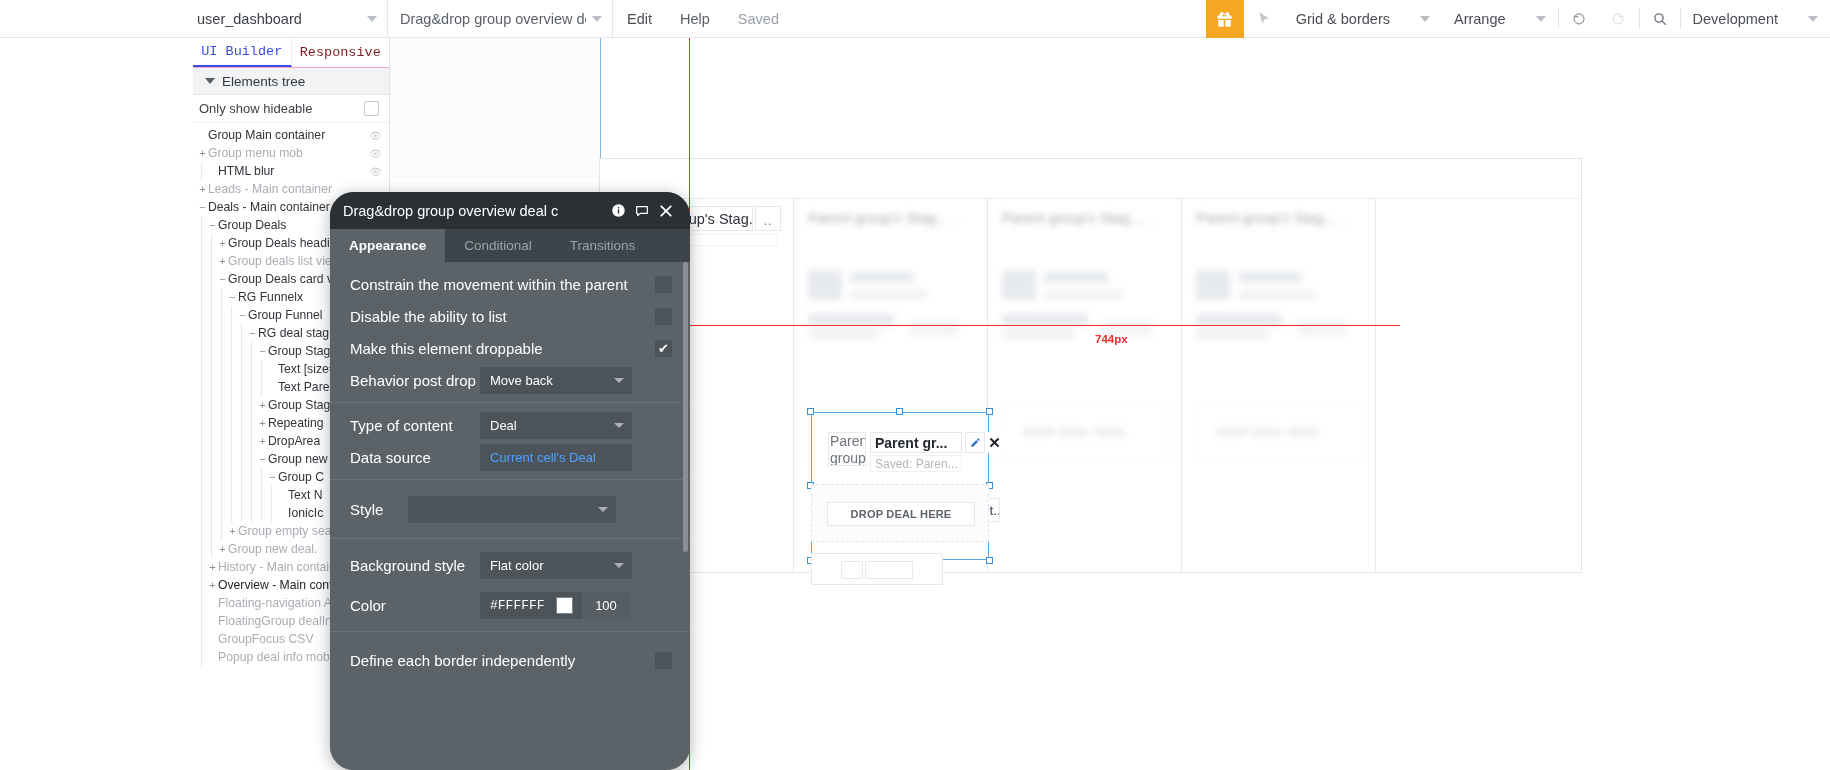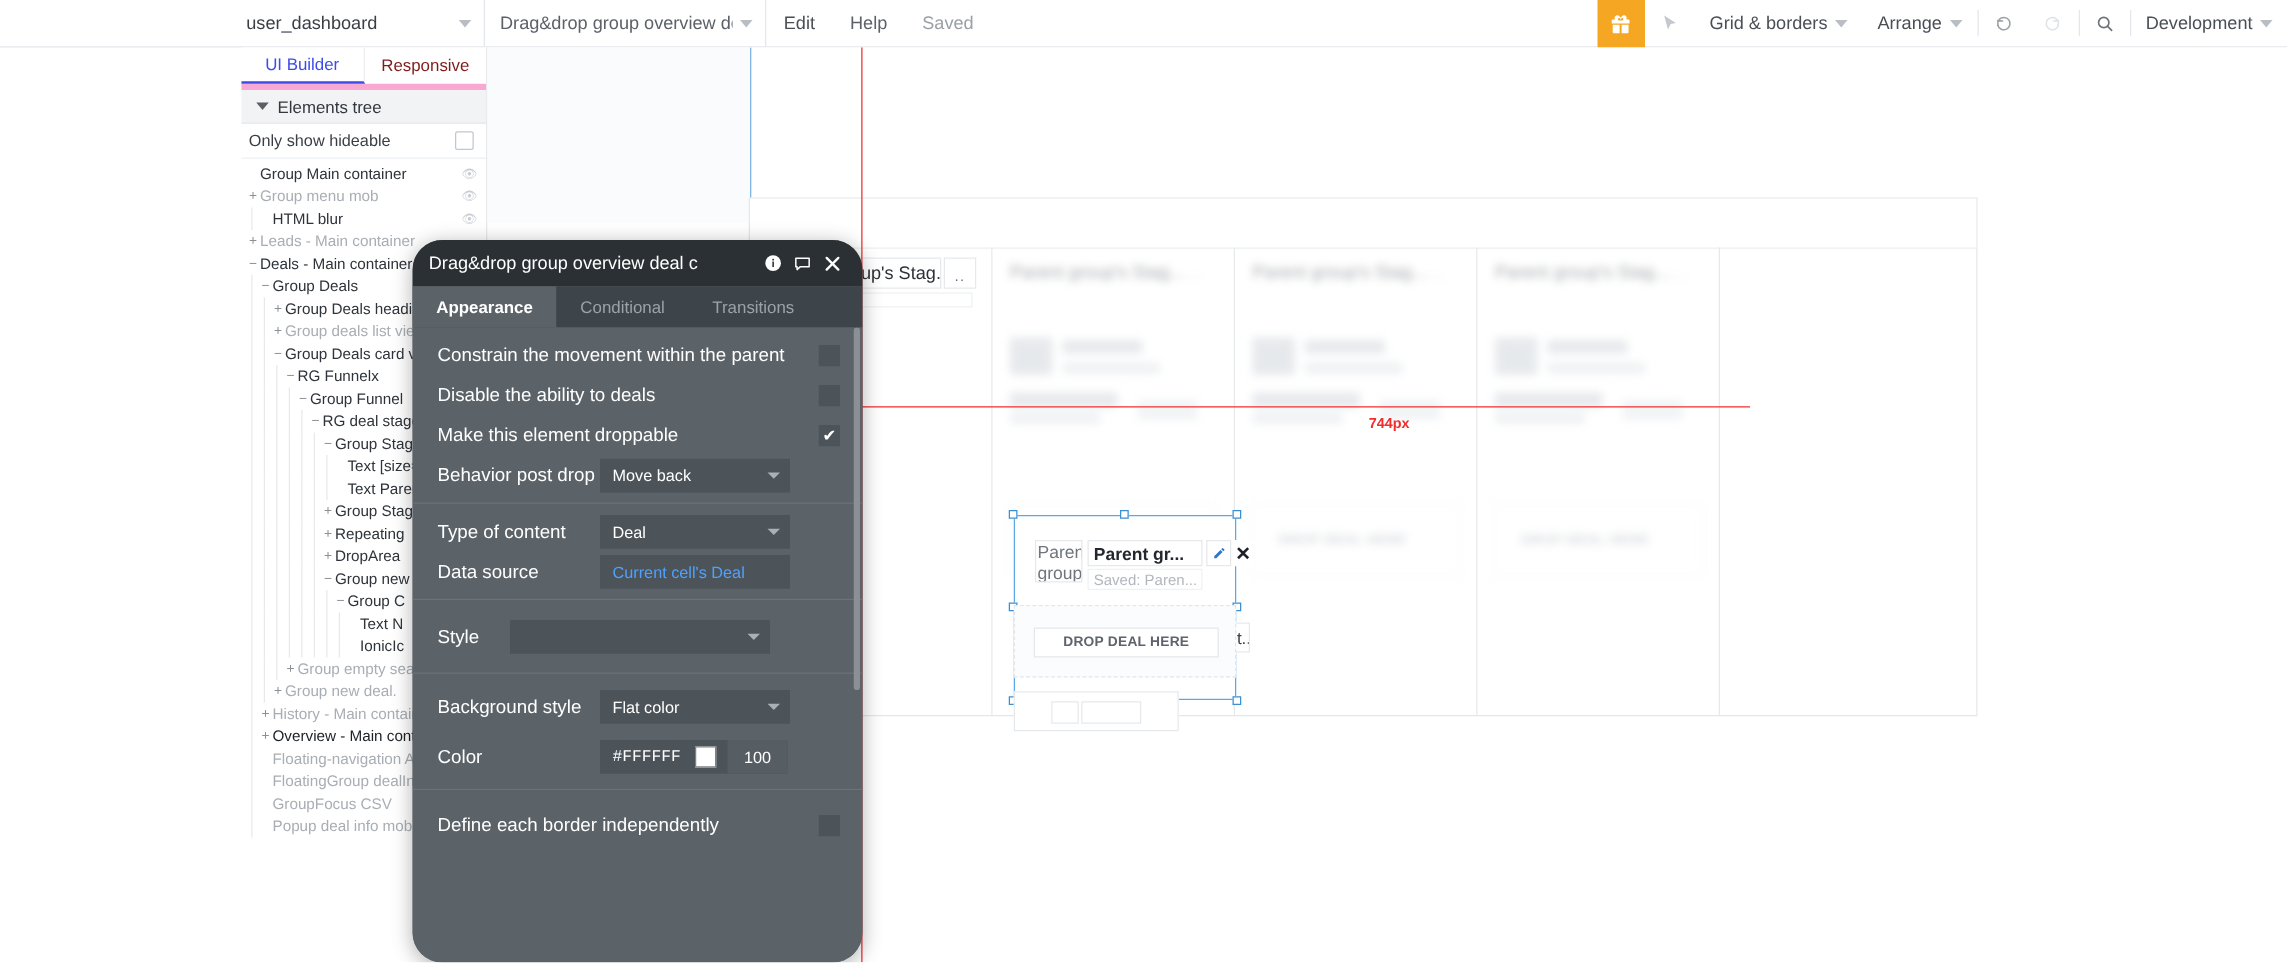--- a/index.html
+++ b/index.html
@@ -85,38 +85,40 @@
     display: flex; align-items: center; justify-content: center;
     flex: none; cursor: pointer;
   }
   .tb-menu {
     display: flex; align-items: center;
     padding: 0 12px;
     font-size: 14.5px;
     color: #4a4f55;
     cursor: pointer;
     height: 38px;
+    gap: 24px;
   }
   .tb-sep { width: 1px; background: #e3e6ea; margin: 8px 0; flex: none; }
 
   
   .leftpanel {
     position: absolute;
     left: 193px; top: 38px;
     width: 197px; height: 732px;
     background: #ffffff;
     border-right: 1px solid #dfe3e8;
     box-sizing: border-box;
     overflow: hidden;
   }
   .lp-tabs {
     display: flex;
     height: 29px;
-    border-bottom: 5px solid #f9a8d4;
-    background: #fff;
+    border-bottom: 1px solid #f9a8d4;
+    background: #fff;
+    font-family: Liberation Mono, monospace;
   }
   .lp-tab {
     flex: 1 1 0;
     display: flex; align-items: center; justify-content: center;
     font-size: 13.5px;
     color: #7f1d1d;
     cursor: pointer;
     box-sizing: border-box;
   }
   .lp-tab.active {
@@ -1114,21 +1116,21 @@
     </div>
 
     <div class="dlg-body">
 
       <div class="dlg-group">
         <div class="row">
           <span class="row-lbl">Constrain the movement within the parent</span>
           <span class="sq-check"></span>
         </div>
         <div class="row">
-          <span class="row-lbl">Disable the ability to deals</span>
+          <span class="row-lbl">Disable the ability to list</span>
           <span class="sq-check"></span>
         </div>
         <div class="row">
           <span class="row-lbl">Make this element droppable</span>
           <span class="sq-check">✔</span>
         </div>
         <div class="row">
           <span class="row-lbl w-fix">Behavior post drop</span>
           <span class="dd">
             <span class="t">Move back</span>

